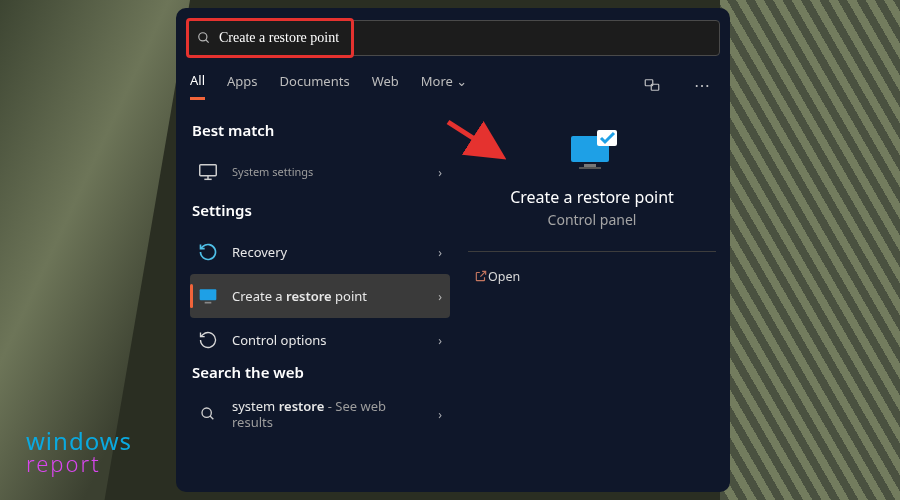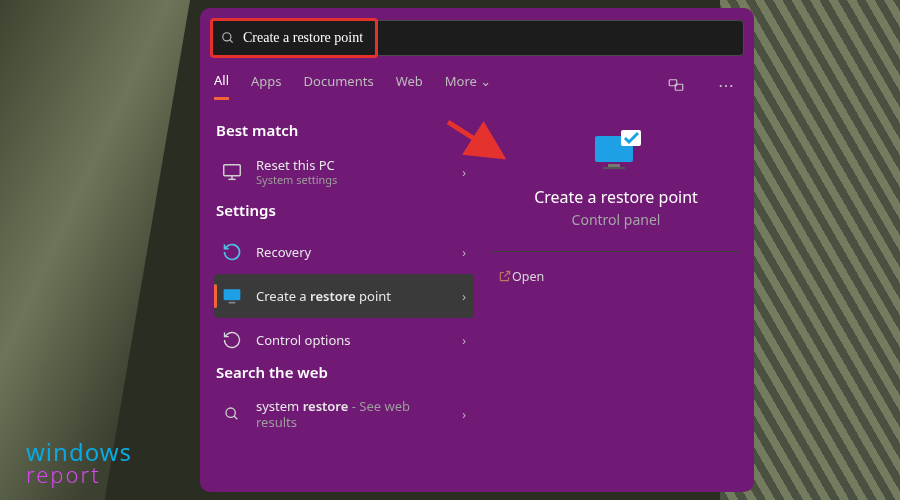--- a/index.html
+++ b/index.html
@@ -8,22 +8,22 @@
 
   
   .wallpaper { position: absolute; inset: 0; background: #2a2e22; }
   .wallpaper .left  { position:absolute; left:0; top:0; width:190px; height:500px;
                       background: linear-gradient(115deg,#3d4532 0%,#6d7558 40%,#3b4030 75%);
                       clip-path: polygon(0 0,100% 0,55% 100%,0 100%); }
   .wallpaper .right { position:absolute; right:0; top:0; width:180px; height:500px;
                       background: repeating-linear-gradient(60deg,#4a5140 0 8px,#737c5e 8px 16px); }
 
   
-  .panel { position:absolute; left:200px; top:8px; width:554px; height:484px;
-           background:#701a75; border-radius:10px; color:#e8e8e8; font-size:13px; }
+  .panel { position:absolute; left:176px; top:8px; width:554px; height:484px;
+           background:#0f172a; border-radius:10px; color:#e8e8e8; font-size:13px; }
 
   
   .searchbar { position:absolute; left:10px; top:12px; right:10px; height:36px;
                background:#1c1c1c; border:1px solid #4a4a4a; border-radius:4px;
                display:flex; align-items:center; padding:0 10px; gap:8px; }
   .searchbar svg { width:14px; height:14px; opacity:.8; }
   .searchbar input { flex:1; background:none; border:none; outline:none; color:#fff;
                      font-family:"Segoe Script","Comic Sans MS",cursive; font-size:14px; }
   .highlight-red { position:absolute; left:10px; top:10px; width:168px; height:40px;
                    border:3px solid #e5322f; border-radius:4px; pointer-events:none; }
@@ -58,21 +58,21 @@
   .preview .sub { font-size:14px; color:#a5a5a5; }
   .sep { height:1px; background:#3d3d3d; margin:6px 0 4px; }
   .action { display:flex; align-items:center; height:40px; padding:0 6px;
             cursor:pointer; color:#d9d9d9; font-size:12.5px; }
   .action svg { width:14px; height:14px; color:#c4765f; }
 
   
   .arrow { position:absolute; left:444px; top:118px; pointer-events:none; }
 
   
-  .wm { position:absolute; left:26px; bottom:15px; color:#fff; line-height:.95; }
+  .wm { position:absolute; left:26px; bottom:26px; color:#fff; line-height:.95; }
   .wm .w1 { color:#0aa9e0; font-size:24px; font-weight:400; letter-spacing:1px; }
   .wm .w2 { color:#d946ef;    font-size:22px; font-weight:300; letter-spacing:2px; }
 
   b { font-weight:600; }
 </style>
 </head>
 <body>
 
 <div class="wallpaper">
   <div class="left"></div>
@@ -114,21 +114,20 @@
     <div class="sect-label">Best match</div>
     <div class="item">
       <span class="icon-box">
         <svg width="22" height="22" viewBox="0 0 24 24" fill="none" stroke="#cfcfcf" stroke-width="1.6">
             <rect x="3" y="4" width="18" height="12" rx="1"></rect>
             <line x1="8" y1="20" x2="16" y2="20"></line>
             <line x1="12" y1="16" x2="12" y2="20"></line>
           </svg>
       </span>
       <span class="texts">
-        <span>Reset this PC</span>
         <span class="sub">System settings</span>
       </span>
       <span class="chev">›</span>
     </div>
 
     <div class="sect-label" style="margin-top:6px">Settings</div>
 
     <div class="item">
       <span class="icon-box">
         <svg width="20" height="20" viewBox="0 0 24 24" fill="none" stroke="#4fc0e8" stroke-width="2">

